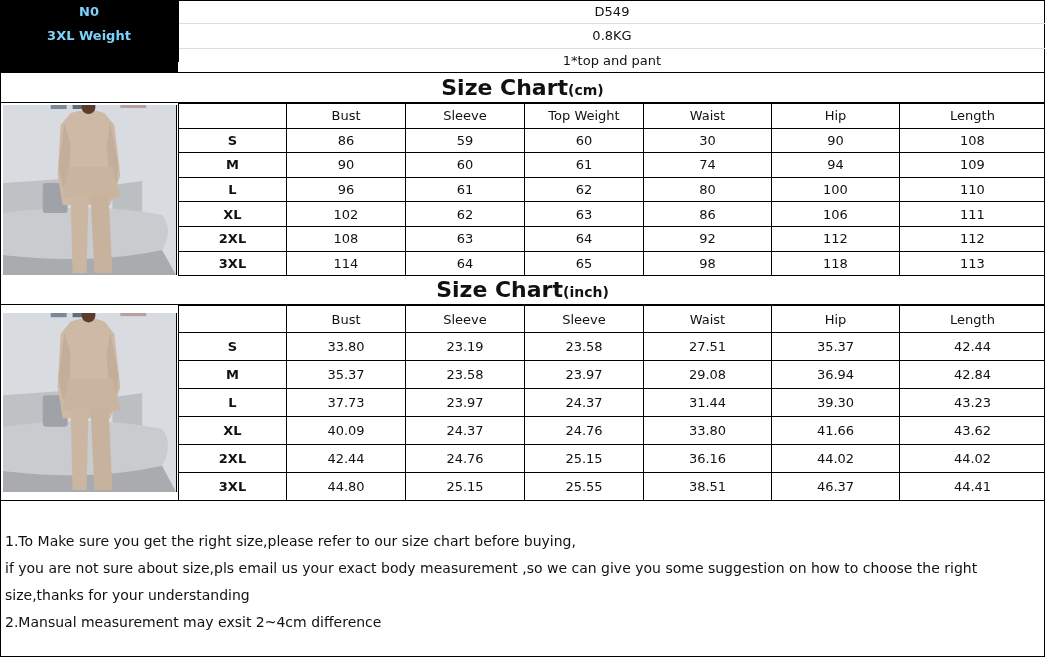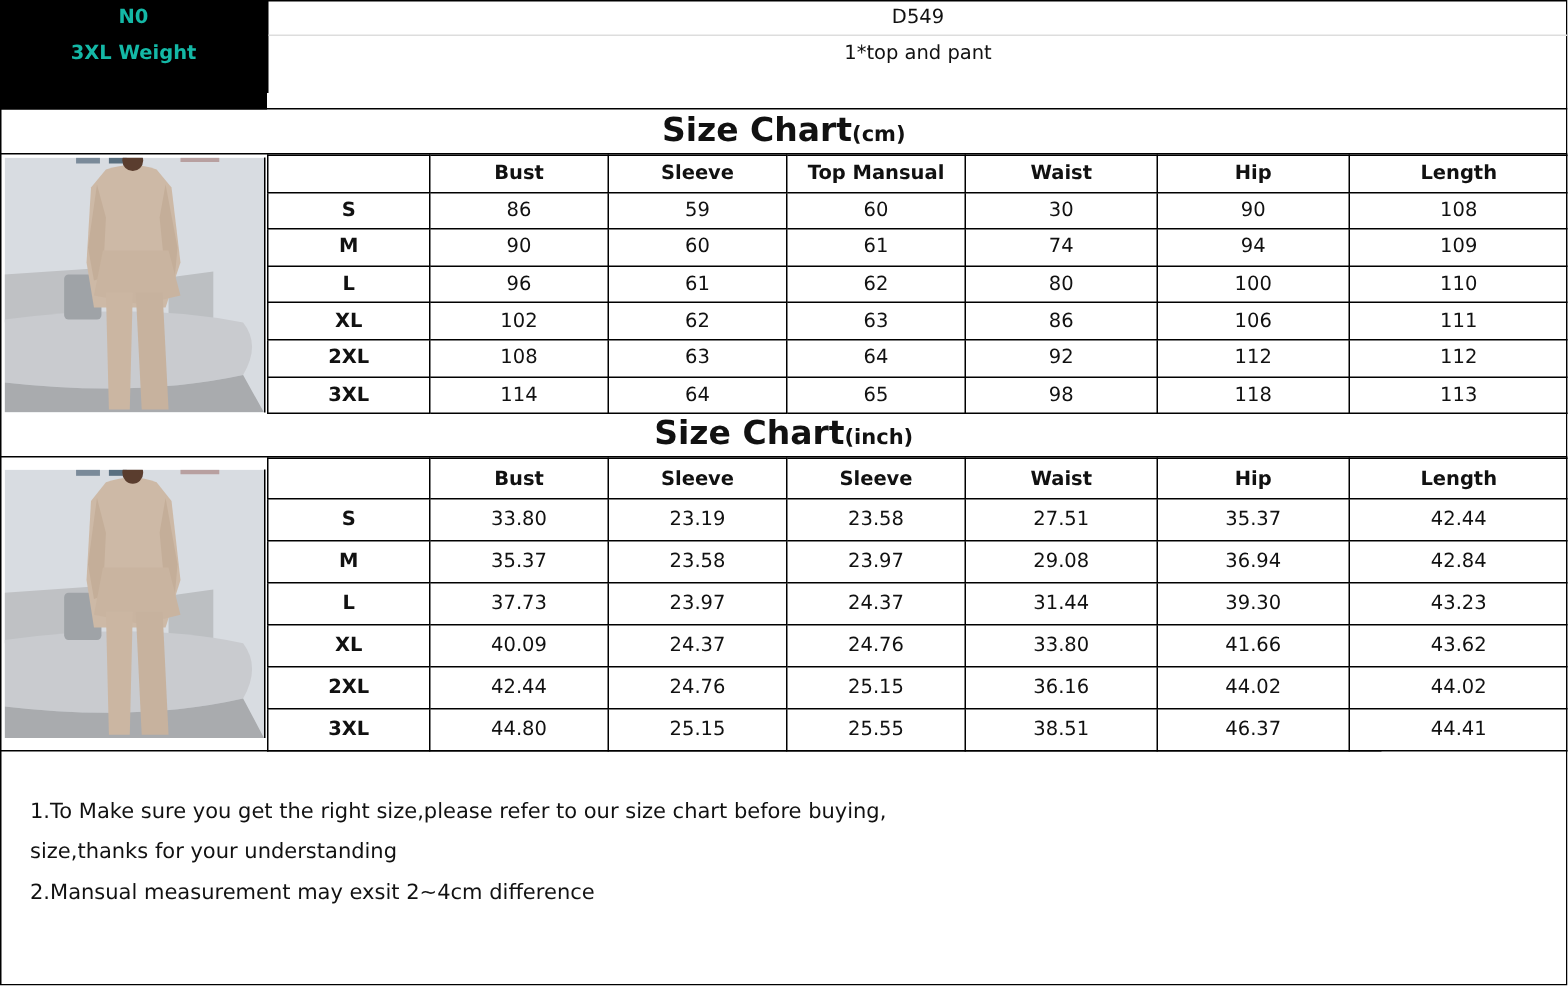--- a/index.html
+++ b/index.html
@@ -3,21 +3,21 @@
 <meta charset="utf-8">
 <style>
   * { box-sizing: border-box; margin: 0; padding: 0; }
   html, body { width: 1045px; height: 657px; background: #ffffff; overflow: hidden; }
   body { font-family: "DejaVu Sans", sans-serif; color: #111; position: relative; }
 
   .frame { position: absolute; left: 0; top: 0; width: 1045px; height: 657px; border: 1px solid #000; }
 
   
   .info { position: absolute; left: 0; top: 0; width: 1045px; height: 73px; border-bottom: 1.5px solid #000; }
-  .info-labels { position: absolute; left: 0; top: 0; width: 178px; height: 73px; background: #000; color: #14b8a6; }
+  .info-labels { position: absolute; left: 0; top: 0; width: 178px; height: 73px; background: #000; color: #7dd3fc; }
   .info-labels div { height: 24.3px; line-height: 24.3px; text-align: center; font-weight: bold; font-size: 13px; }
   .info-values { position: absolute; left: 178px; top: 0; right: 0; height: 62px; border-left: 1px solid #000; }
   .info-values div { height: 24.3px; line-height: 24px; text-align: center; font-size: 13px; border-bottom: 1px solid #ddd; }
   .info-values div:last-child { border-bottom: none; }
 
   
   .section-title { position: absolute; left: 0; width: 1045px; text-align: center; border-bottom: 1.5px solid #000; }
   .section-title .big { font-weight: bold; font-size: 22px; letter-spacing: 0; }
   .section-title .small { font-weight: bold; font-size: 14px; }
   #title-cm { top: 73px; height: 30px; line-height: 29px; }
@@ -25,52 +25,53 @@
 
   
   .photo { position: absolute; left: 3px; width: 174px; overflow: hidden; border-right: 1px solid #000; }
   #photo-cm { top: 105px; height: 170px; }
   #photo-inch { top: 313px; height: 179px; }
   .photo svg { display: block; width: 100%; height: 100%; }
 
   
   .chart { position: absolute; left: 178px; width: 867px; border-collapse: collapse; table-layout: fixed; }
   .chart td, .chart th { border: 1px solid #000; text-align: center; font-size: 13px; font-weight: normal; }
-  .chart th { font-weight: bold; }
+  .chart th { font-weight: normal; }
   .chart td.size { font-weight: bold; }
   #table-cm { top: 103px; }
   #table-cm tr { height: 24.6px; }
   #table-inch { top: 305px; }
   #table-inch tr { height: 28px; }
   #table-inch tr.hdr { height: 27px; }
 
   .col-size { width: 108px; }
   .col-bust { width: 119px; }
   .col-c2 { width: 119px; }
   .col-c3 { width: 119px; }
   .col-waist { width: 128px; }
   .col-hip { width: 128px; }
   .col-len { width: 146px; }
 
   
-  .notes { position: absolute; left: 0; top: 500px; width: 921px; height: 157px; border-top: 1.5px solid #000; padding: 27px 0 0 20px; }
+  .notes { position: absolute; left: 0; top: 500px; width: 921px; height: 157px; border-top: 1.5px solid #000; padding: 27px 0 0 5px; }
   .notes p { font-size: 14px; line-height: 27px; white-space: nowrap; }
 </style>
 </head>
 <body>
 
 <div class="frame"></div>
 
 <div class="info">
   <div class="info-labels">
     <div>N0</div>
     <div>3XL Weight</div>
   </div>
   <div class="info-values">
     <div>D549</div>
+    <div>0.8KG</div>
     <div>1*top and pant</div>
   </div>
 </div>
 
 <div class="section-title" id="title-cm">
   <span class="big">Size Chart</span><span class="small">(cm)</span>
 </div>
 
 <div class="photo" id="photo-cm">
   <svg viewBox="0 0 174 170" preserveAspectRatio="none">
@@ -101,21 +102,21 @@
       <col class="col-c3">
       <col class="col-waist">
       <col class="col-hip">
       <col class="col-len">
   </colgroup>
   <tbody>
       <tr>
     <th></th>
     <th>Bust</th>
     <th>Sleeve</th>
-    <th>Top Mansual</th>
+    <th>Top Weight</th>
     <th>Waist</th>
     <th>Hip</th>
     <th>Length</th>
   </tr>
   <tr>
     <td class="size">S</td>
     <td>86</td>
     <td>59</td>
     <td>60</td>
     <td>30</td>
@@ -267,15 +268,16 @@
     <td>25.55</td>
     <td>38.51</td>
     <td>46.37</td>
     <td>44.41</td>
   </tr>
 </tbody>
   </table>
 
 <div class="notes">
   <p>1.To Make sure you get the right size,please refer to our size chart before buying,</p>
+  <p>if you are not sure about size,pls email us your exact body measurement ,so we can give you some suggestion on how to choose the right</p>
   <p>size,thanks for your understanding</p>
   <p>2.Mansual measurement may exsit 2~4cm difference</p>
 </div>
 
 </body></html>

